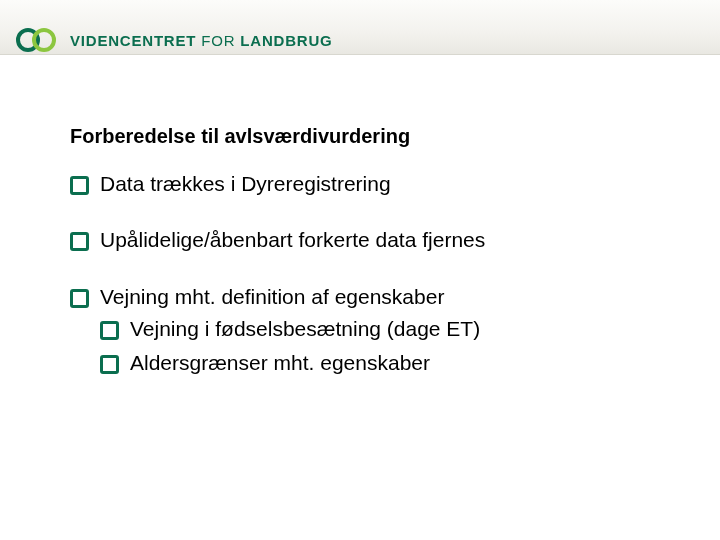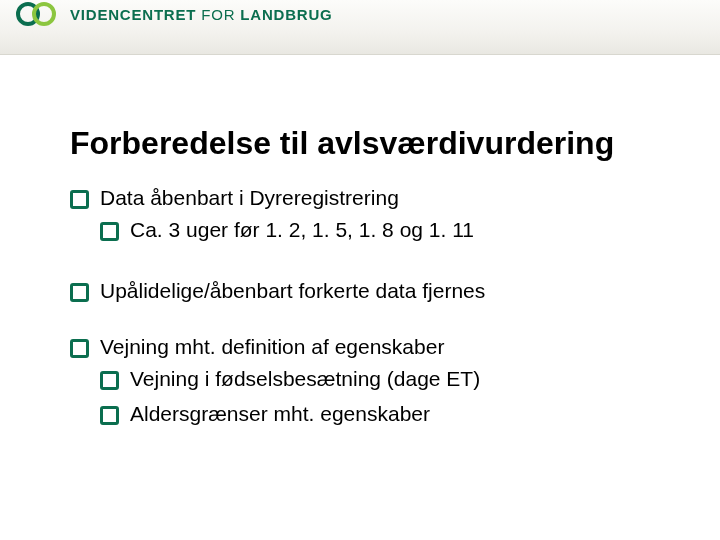--- a/index.html
+++ b/index.html
@@ -1,21 +1,21 @@
 <!DOCTYPE html>
 <html><head>
 <meta charset="utf-8">
 <style>
   html,body{margin:0;padding:0;width:720px;height:540px;background:#fff;font-family:Arial,Helvetica,sans-serif;color:#000;overflow:hidden}
-  .header{height:54px;background:linear-gradient(#fcfcfa 0%,#f3f2ee 60%,#e9e8e2 100%);border-bottom:1px solid #d8d7cf;display:flex;align-items:flex-start;padding-left:14px}
+  .header{height:54px;background:linear-gradient(#fcfcfa 0%,#f3f2ee 60%,#e9e8e2 100%);border-bottom:1px solid #d8d7cf;display:flex;align-items:flex-end;padding-left:14px}
   .logo{display:flex;align-items:center;gap:10px}
   .brand{font-size:15px;font-weight:700;letter-spacing:.8px;color:#0b6e4f}
   .brand .thin{font-weight:400}
   .content{padding:70px 70px 0 70px}
-  h1{margin:0 0 22px 0;font-size:32px;font-weight:700}
+  h1{margin:0 0 22px 0;font-size:20px;font-weight:700}
   ul{list-style:none;margin:0;padding:0}
   li{position:relative;padding-left:30px;font-size:21px;line-height:1.35;margin-bottom:6px}
   li::before{content:"";position:absolute;left:0;top:6px;width:13px;height:13px;border:3px solid #0b6e4f;border-radius:3px}
   ul ul{margin-top:4px;margin-bottom:10px}
   ul ul li{font-size:21px;padding-left:30px}
   ul ul li::before{left:0}
   .gap{height:22px}
   svg.rings{flex-shrink:0}
 </style>
 </head>
@@ -31,24 +31,21 @@
       <span>VIDENCENTRET</span><span class="thin"> FOR </span><span>LANDBRUG</span>
     </span>
   </div>
 </div>
 
 <div class="content">
   <h1>Forberedelse til avlsværdivurdering</h1>
 
   <ul>
     <li>
-      <span>Data åbenbart i Dyreregistrering</span>
-      <ul>
-        <li><span>Ca. 3 uger før 1. 2, 1. 5, 1. 8 og 1. 11</span></li>
-      </ul>
+      <span>Data trækkes i Dyreregistrering</span>
     </li>
   </ul>
 
   <div class="gap"></div>
 
   <ul>
     <li><span>Upålidelige/åbenbart forkerte data fjernes</span></li>
   </ul>
 
   <div class="gap"></div>

